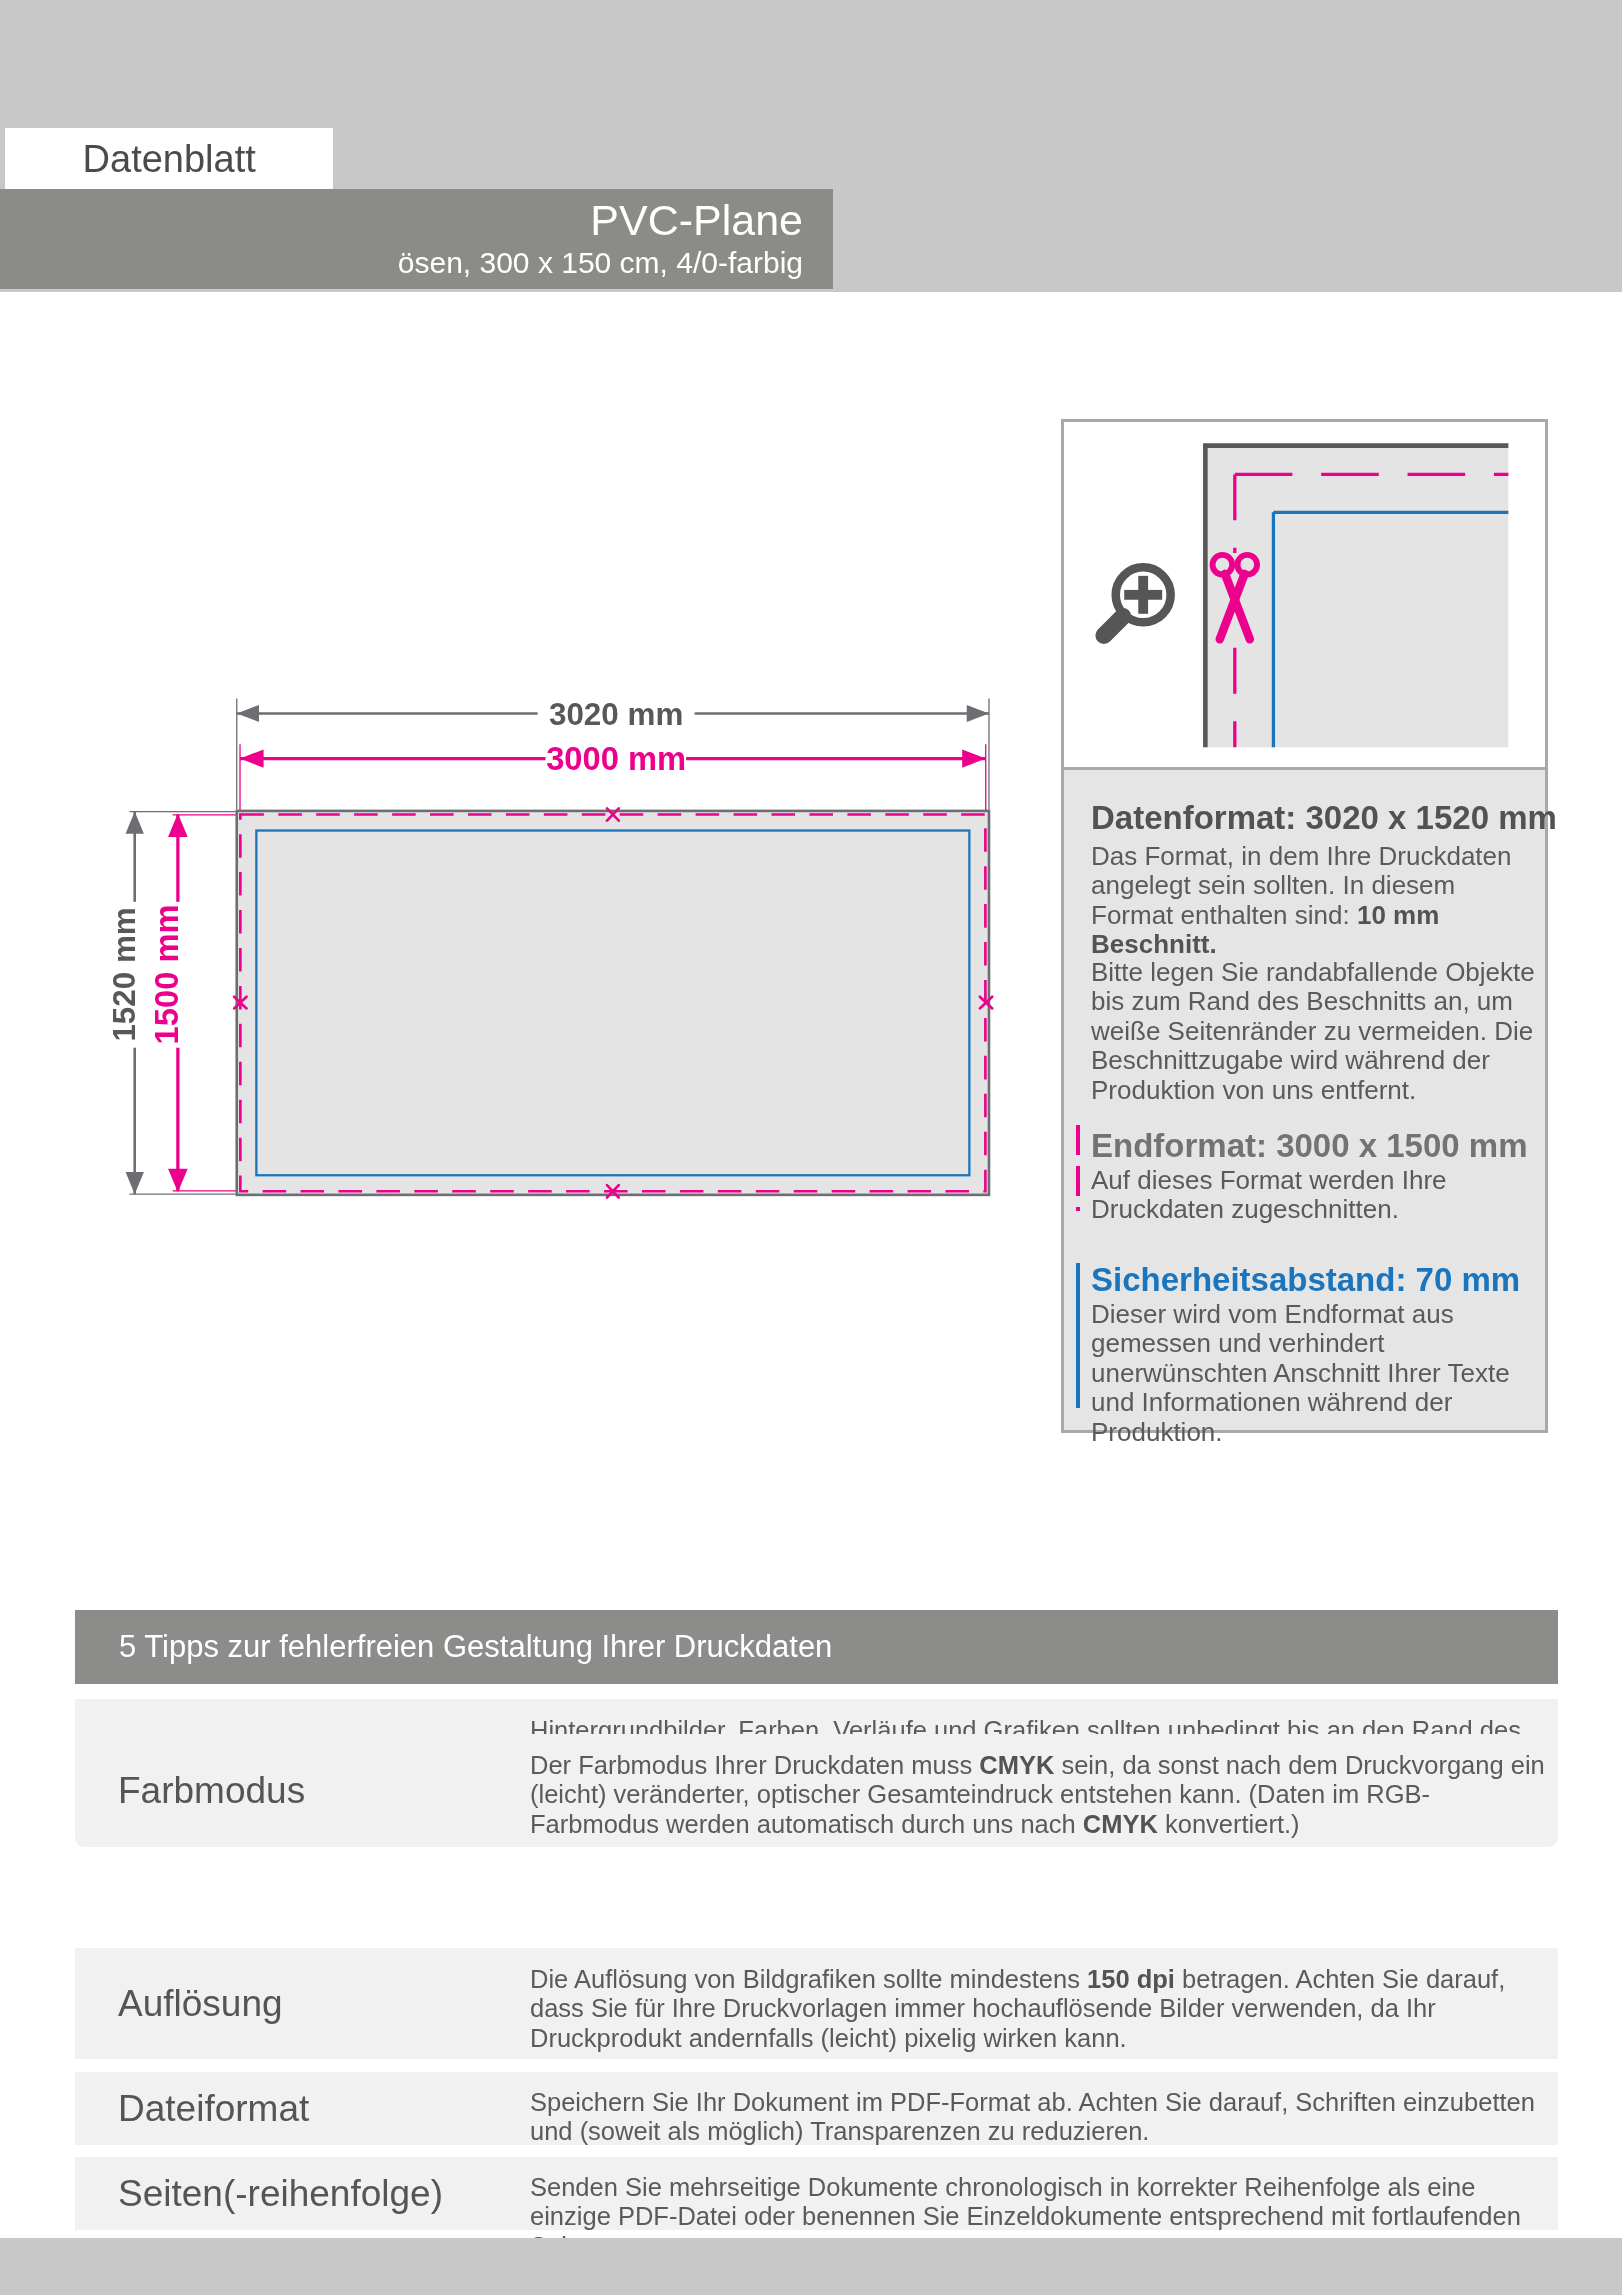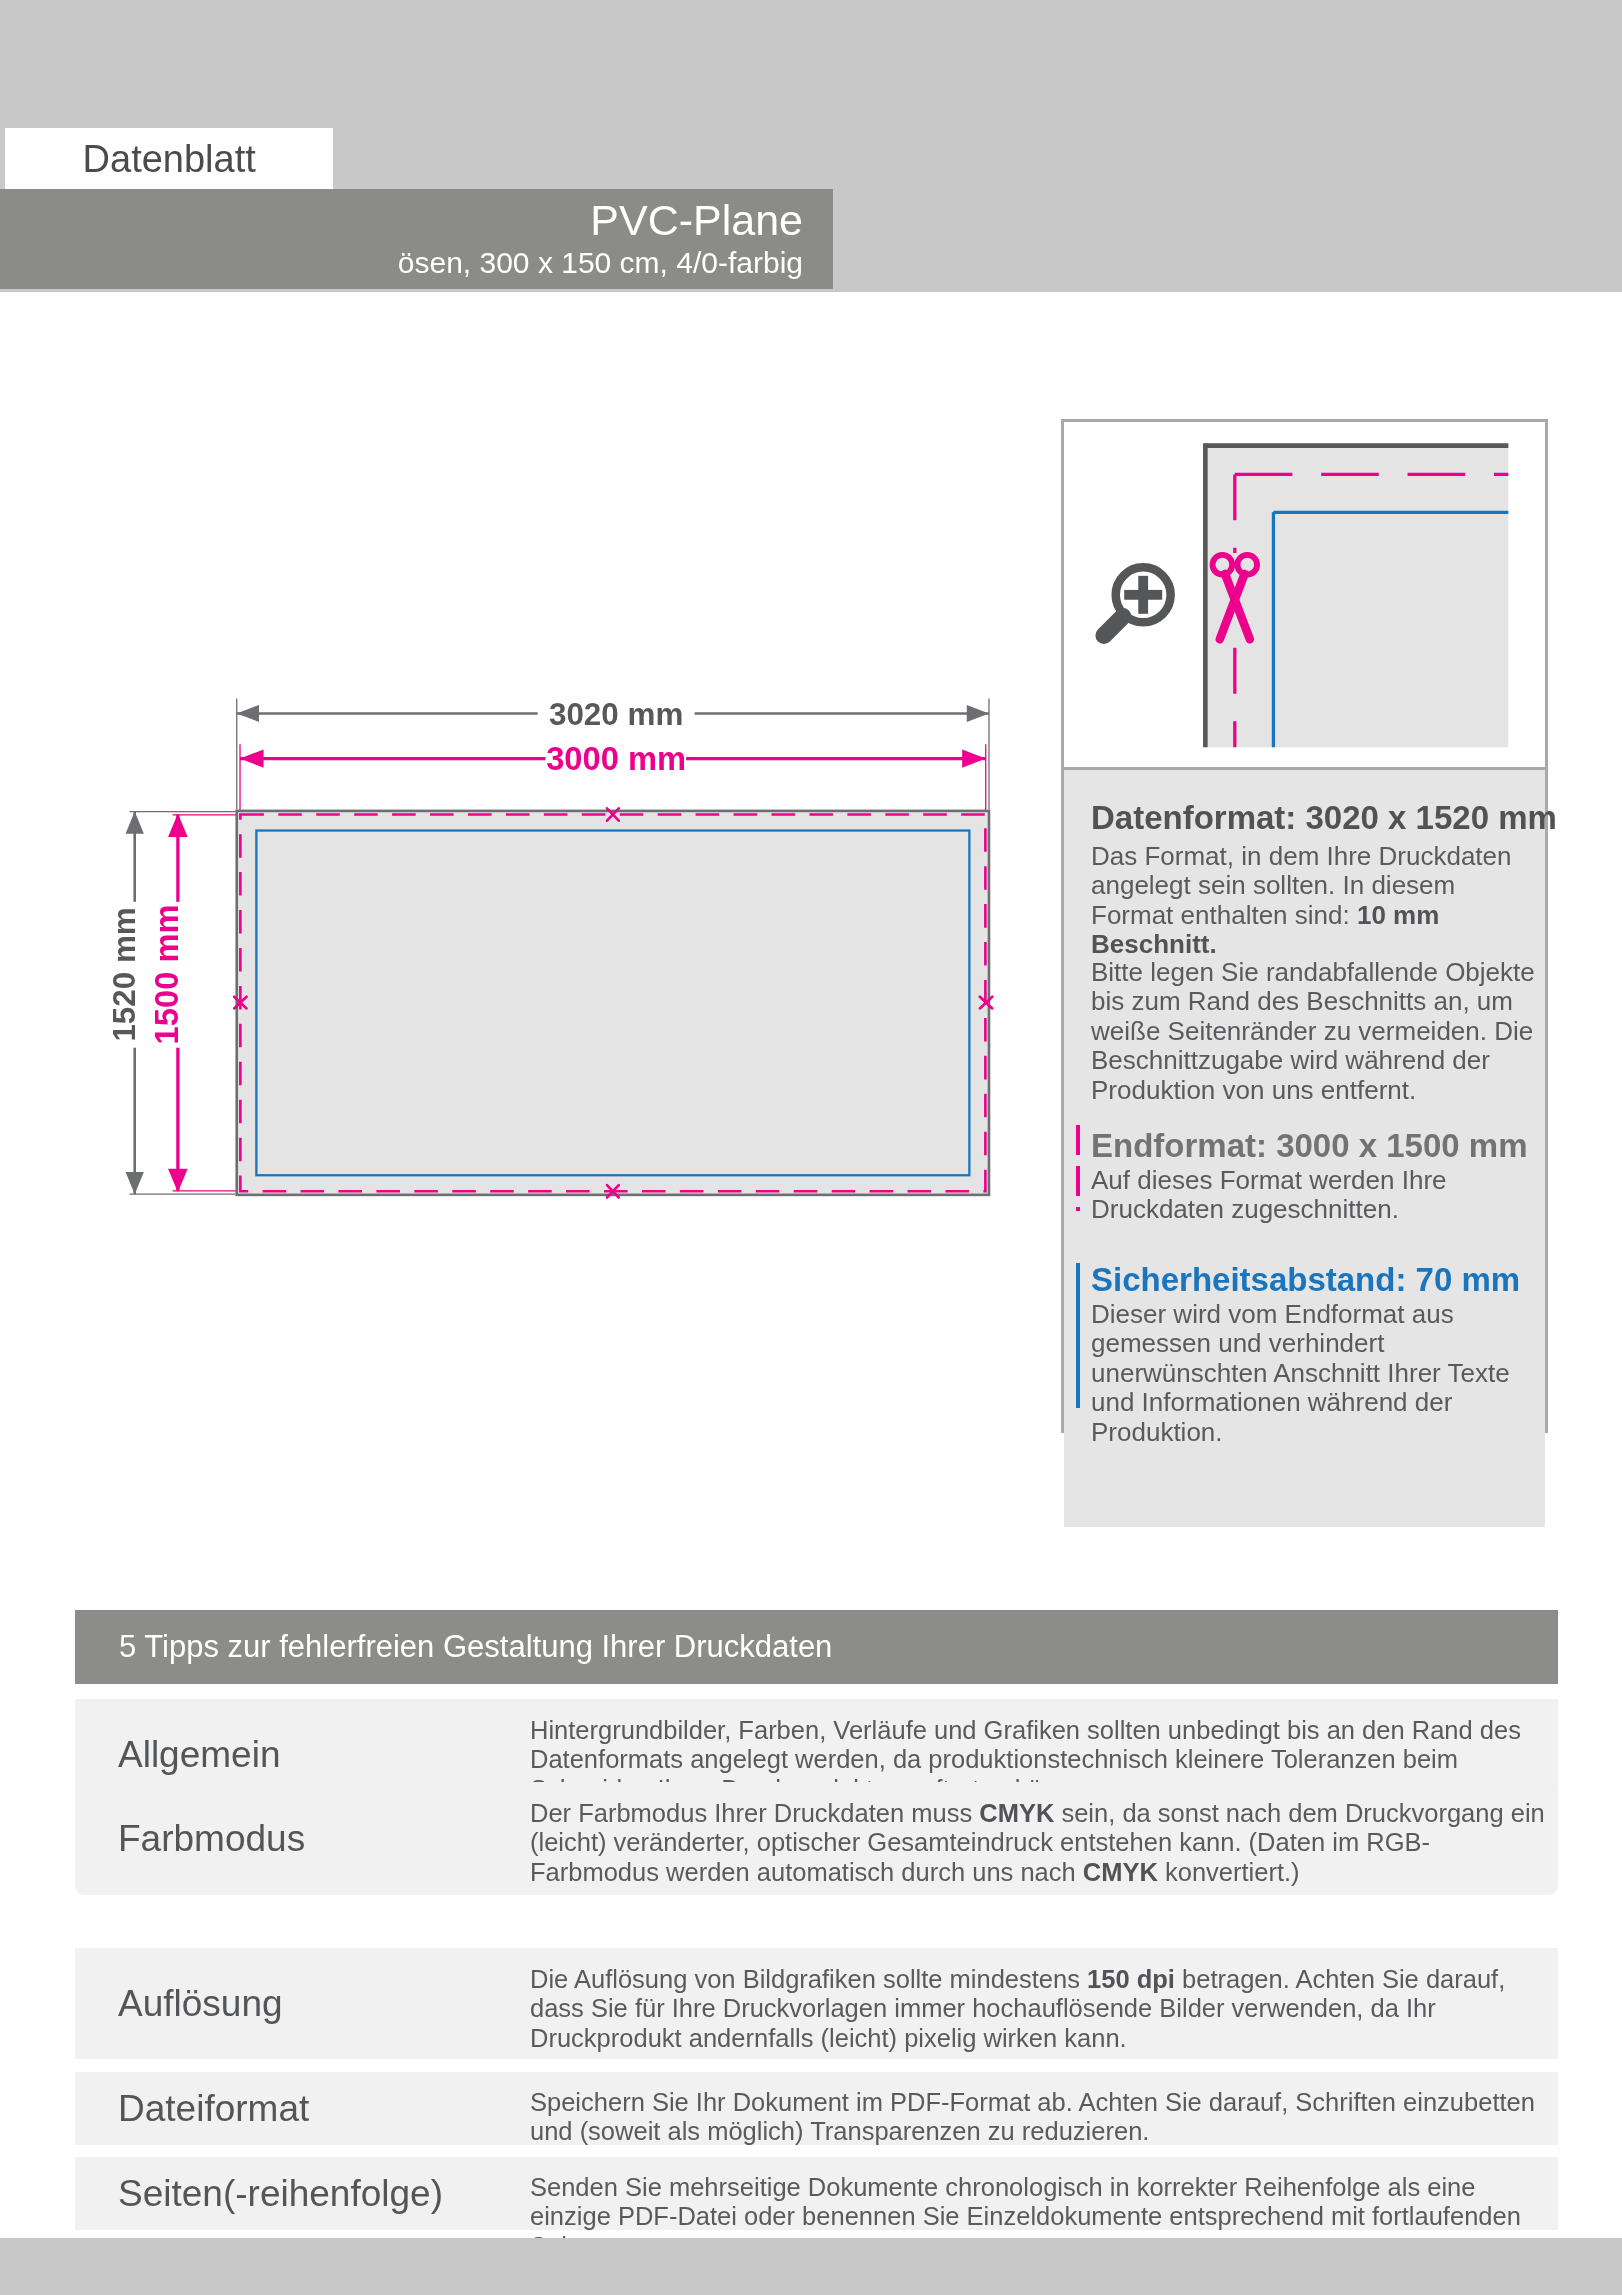--- a/index.html
+++ b/index.html
@@ -15,21 +15,21 @@
   #product-bar{left:0;top:189px;width:833px;height:100px;background:#8b8b88;
                display:flex;flex-direction:column;align-items:flex-end;justify-content:center;
                padding-right:30px;box-sizing:border-box;}
   #product-title{color:#ffffff;font-size:43px;line-height:48px;font-weight:400;}
   #product-subtitle{color:#ffffff;font-size:30px;line-height:38px;font-weight:400;}
 
   
   #spec-column{left:1061px;top:419px;width:487px;height:1014px;border:3.3px solid #a9a9aa;
                box-sizing:border-box;background:#ffffff;}
   #spec-detail-white{position:absolute;left:0;top:0;width:481px;height:345px;background:#ffffff;}
-  #spec-panel{position:absolute;left:0;top:345px;width:481px;height:760px;background:#e5e5e6;
+  #spec-panel{position:absolute;left:0;top:345px;width:481px;height:663px;background:#e5e5e6;
               border-top:3.3px solid #a9a9aa;box-sizing:border-box;}
   .panel-h{position:absolute;left:27px;font-size:33px;font-weight:bold;white-space:nowrap;}
   .panel-p{position:absolute;left:27px;width:452px;font-size:26px;line-height:29.4px;color:#595a5c;}
   .panel-p b{font-weight:bold;color:#525356;}
   #mark-endformat{position:absolute;left:11.8px;top:355px;width:3.9px;height:86px;
      background:repeating-linear-gradient(to bottom,#ec008c 0 30px,rgba(0,0,0,0) 30px 41px);}
   #mark-safety{position:absolute;left:11.8px;top:493px;width:3.9px;height:145px;background:#1b75bc;}
 
   
   #tips-bar{left:75px;top:1610px;width:1483px;height:74px;background:#8c8c8a;
@@ -176,21 +176,21 @@
   </div>
 
   <div id="tips-bar" class="abs">
     <span id="tips-title">5 Tipps zur fehlerfreien Gestaltung Ihrer Druckdaten</span>
   </div>
 
   <div class="abs tip-row" style="top:1699px;height:111px;">
     <div class="tip-label">Allgemein</div>
     <div class="tip-text"><span>Hintergrundbilder, Farben, Verläufe und Grafiken sollten unbedingt bis an den Rand des Datenformats angelegt werden, da produktionstechnisch kleinere Toleranzen beim Schneiden Ihres Druckproduktes auftreten können.</span></div>
   </div>
-  <div class="abs tip-row" style="top:1782px;height:113px;border-radius:9px;">
+  <div class="abs tip-row" style="top:1734px;height:113px;border-radius:9px;">
     <div class="tip-label">Farbmodus</div>
     <div class="tip-text"><span>Der Farbmodus Ihrer Druckdaten muss </span><b>CMYK</b><span> sein, da sonst nach dem Druckvorgang ein (leicht) veränderter, optischer Gesamteindruck entstehen kann. (Daten im RGB-Farbmodus werden automatisch durch uns nach </span><b>CMYK</b><span> konvertiert.)</span></div>
   </div>
   <div class="abs tip-row" style="top:1948px;height:111px;">
     <div class="tip-label">Auflösung</div>
     <div class="tip-text"><span>Die Auflösung von Bildgrafiken sollte mindestens </span><b>150 dpi</b><span> betragen. Achten Sie darauf, dass Sie für Ihre Druckvorlagen immer hochauflösende Bilder verwenden, da Ihr Druckprodukt andernfalls (leicht) pixelig wirken kann.</span></div>
   </div>
   <div class="abs tip-row" style="top:2072px;height:73px;">
     <div class="tip-label">Dateiformat</div>
     <div class="tip-text" style="top:15.7px;"><span>Speichern Sie Ihr Dokument im PDF-Format ab. Achten Sie darauf, Schriften einzubetten und (soweit als möglich) Transparenzen zu reduzieren.</span></div>

